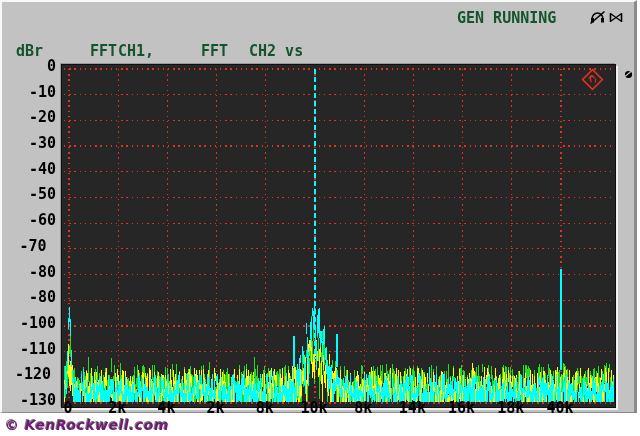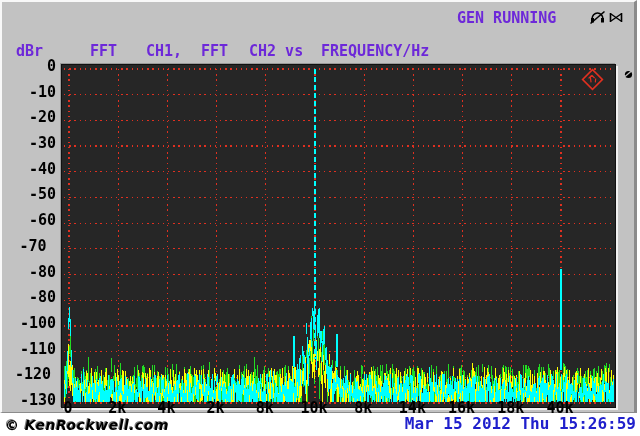--- a/index.html
+++ b/index.html
@@ -1,31 +1,31 @@
 <!DOCTYPE html>
 <html><head>
 <meta charset="utf-8">
 <style>
   html,body{margin:0;padding:0;background:#fff;}
   .page{position:relative;width:640px;height:436px;background:#ffffff;overflow:hidden;
         font-family:"DejaVu Sans Mono",monospace;}
   .panel{position:absolute;left:0;top:0;width:637px;height:413px;background:#c2c2c2;
          border-top:2px solid #f8f8f8;border-left:2px solid #f8f8f8;
          border-right:3px solid #8b8b8b;border-bottom:1px solid #8b8b8b;box-sizing:border-box;}
-  .t{position:absolute;font:bold 15px "DejaVu Sans Mono",monospace;color:#6d28d9;white-space:pre;}
+  .t{position:absolute;font:bold 15px "DejaVu Sans Mono",monospace;color:#14532d;white-space:pre;}
   .plot{position:absolute;left:59px;top:62px;width:553px;height:342px;background:#262626;
         border:1px solid #101010;box-sizing:content-box;
         box-shadow:2px 2px 0 0 #f0f0f0,-1px -1px 0 0 #999;}
   .plot svg{display:block;}
   .ylab{position:absolute;width:46px;text-align:right;font:bold 15px "DejaVu Sans Mono",monospace;color:#000;}
   .xlab{position:absolute;width:46px;text-align:center;font:bold 15px "DejaVu Sans Mono",monospace;color:#000;}
   .icon{position:absolute;}
   .footer-date{position:absolute;right:4px;top:414px;font:bold 16px "DejaVu Sans Mono",monospace;color:#2020cc;white-space:pre;}
   .watermark{position:absolute;left:5px;top:417px;font:bold italic 14px "DejaVu Sans",sans-serif;
-             color:#000000;text-shadow:-1px -1px 0 #7d7d7d,1px 1px 0 #ffffff;letter-spacing:0.5px;}
+             color:#701a75;text-shadow:-1px -1px 0 #7d7d7d,1px 1px 0 #ffffff;letter-spacing:0.5px;}
 </style>
 </head>
 <body>
 
 <div class="page">
 
   <div class="panel">
 
     <div class="t" style="left:455px;top:7px;">GEN RUNNING</div>
 
@@ -39,24 +39,23 @@
     </div>
     <div class="icon" style="left:606px;top:7px;">
       <svg width="16" height="17" viewBox="0 0 16 17">
         <path d="M2.5 4 V13 M13.5 4 V13" stroke="#000" stroke-width="1.6"></path>
         <path d="M3 5 L13 12 M13 5 L3 12" stroke="#000" stroke-width="1.4"></path>
       </svg>
     </div>
 
     <div class="t" style="left:14px; top:40px;">dBr</div>
     <div class="t" style="left:88px; top:40px;">FFT</div>
-    <div class="t" style="left:144px;top:40px;">CH1,</div>
+    <div class="t" style="left:116px;top:40px;">CH1,</div>
     <div class="t" style="left:199px;top:40px;">FFT</div>
     <div class="t" style="left:247px;top:40px;">CH2 vs</div>
-    <div class="t" style="left:319px;top:40px;">FREQUENCY/Hz</div>
 
     <div class="plot">
       <svg id="plot-svg" width="553" height="342" viewBox="0 0 553 342">
           <line x1="2" x2="551" y1="4" y2="4" stroke="#e03020" stroke-width="1.2" stroke-dasharray="1.4 3.8" shape-rendering="crispEdges"></line>
           <line x1="2" x2="551" y1="29.692307692307693" y2="29.692307692307693" stroke="#e03020" stroke-width="1.2" stroke-dasharray="1.4 3.8" shape-rendering="crispEdges"></line>
           <line x1="2" x2="551" y1="55.38461538461539" y2="55.38461538461539" stroke="#e03020" stroke-width="1.2" stroke-dasharray="1.4 3.8" shape-rendering="crispEdges"></line>
           <line x1="2" x2="551" y1="81.07692307692308" y2="81.07692307692308" stroke="#e03020" stroke-width="1.2" stroke-dasharray="1.4 3.8" shape-rendering="crispEdges"></line>
           <line x1="2" x2="551" y1="106.76923076923077" y2="106.76923076923077" stroke="#e03020" stroke-width="1.2" stroke-dasharray="1.4 3.8" shape-rendering="crispEdges"></line>
           <line x1="2" x2="551" y1="132.46153846153848" y2="132.46153846153848" stroke="#e03020" stroke-width="1.2" stroke-dasharray="1.4 3.8" shape-rendering="crispEdges"></line>
           <line x1="2" x2="551" y1="158.15384615384616" y2="158.15384615384616" stroke="#e03020" stroke-width="1.2" stroke-dasharray="1.4 3.8" shape-rendering="crispEdges"></line>
@@ -125,15 +124,14 @@
     <div class="icon" style="left:621px;top:63px;">
       <svg width="11" height="11" viewBox="0 0 11 11">
         <circle cx="5.5" cy="5.5" r="3.6" fill="#000"></circle>
         <path d="M2 7.5 L8.5 2" stroke="#c2c2c2" stroke-width="1.2"></path>
       </svg>
     </div>
 
   </div>
 
   <div class="watermark">© KenRockwell.com</div>
-  <div class="footer-date">Mar 15 2012 Thu 15:26:59</div>
 
 </div>
 
 </body></html>

